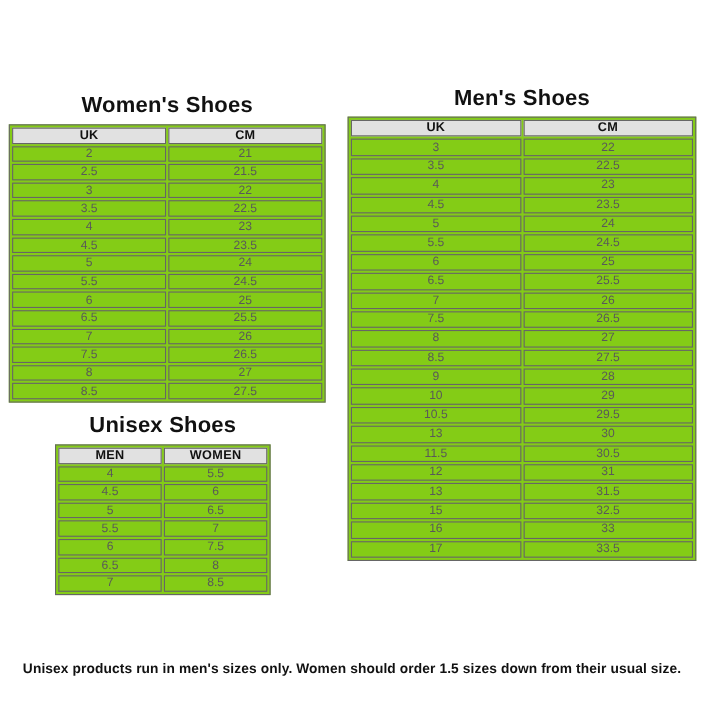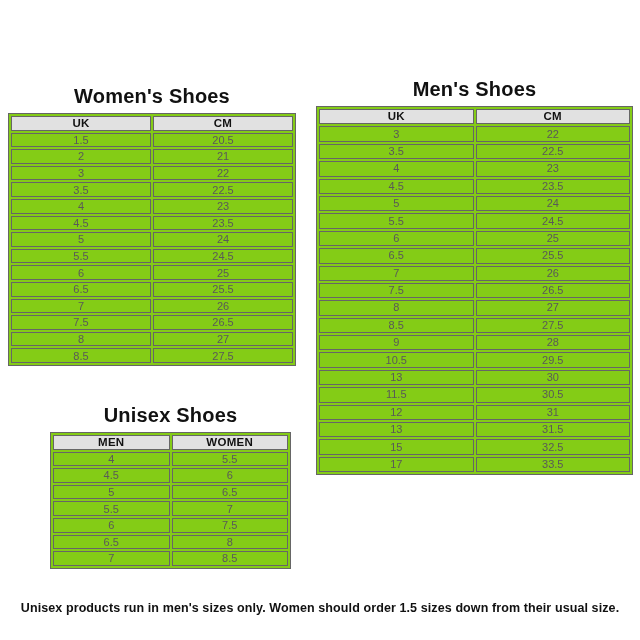--- a/index.html
+++ b/index.html
@@ -41,21 +41,21 @@
     border: 1px solid var(--border, #666666);
     font-size: 11px;
     color: var(--cell-text, #595959);
     text-align: center;
   }
   .sm th, .sm td { height: 14.6px; line-height: 12px; }
   .lg th, .lg td { height: 15.4px; line-height: 13px; }
 
   .womens-section { left: 8px;   top: 85px;  width: 288px; }
   .mens-section   { left: 316px; top: 78px;  width: 317px; }
-  .unisex-section { left: 50px;  top: 404px; width: 241px; }
+  .unisex-section { left: 50px;  top: 376px; width: 196px; }
 
   .note {
     position: absolute;
     left: 0; top: 601px;
     width: 640px;
     text-align: center;
     font-size: 12.5px;
     font-weight: bold;
     color: var(--note-text, #111111);
     letter-spacing: 0.1px;
@@ -68,26 +68,26 @@
   <div class="section-title">Women's Shoes</div>
   <table class="size-table sm">
     <thead>
       <tr>
           <th>UK</th>
           <th>CM</th>
         </tr>
     </thead>
     <tbody>
         <tr>
-          <td>1.5</td>
-          <td>20.5</td>
-        </tr>
-        <tr>
           <td>2</td>
           <td>21</td>
+        </tr>
+        <tr>
+          <td>2.5</td>
+          <td>21.5</td>
         </tr>
         <tr>
           <td>3</td>
           <td>22</td>
         </tr>
         <tr>
           <td>3.5</td>
           <td>22.5</td>
         </tr>
         <tr>
@@ -190,20 +190,24 @@
         </tr>
         <tr>
           <td>8.5</td>
           <td>27.5</td>
         </tr>
         <tr>
           <td>9</td>
           <td>28</td>
         </tr>
         <tr>
+          <td>10</td>
+          <td>29</td>
+        </tr>
+        <tr>
           <td>10.5</td>
           <td>29.5</td>
         </tr>
         <tr>
           <td>13</td>
           <td>30</td>
         </tr>
         <tr>
           <td>11.5</td>
           <td>30.5</td>
@@ -212,20 +216,24 @@
           <td>12</td>
           <td>31</td>
         </tr>
         <tr>
           <td>13</td>
           <td>31.5</td>
         </tr>
         <tr>
           <td>15</td>
           <td>32.5</td>
+        </tr>
+        <tr>
+          <td>16</td>
+          <td>33</td>
         </tr>
         <tr>
           <td>17</td>
           <td>33.5</td>
         </tr>
       </tbody>
   </table>
 </div>
 
 <div class="section unisex-section">

